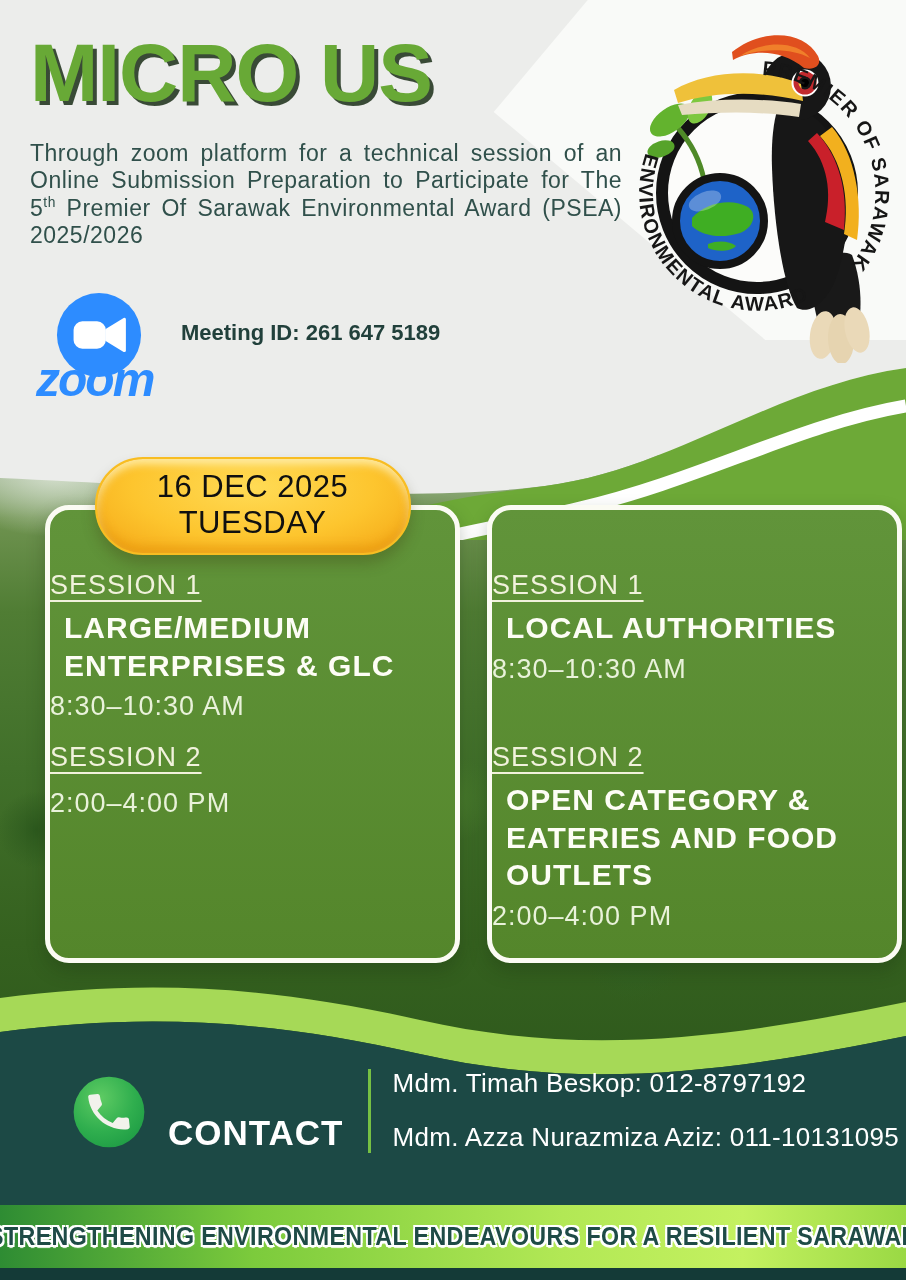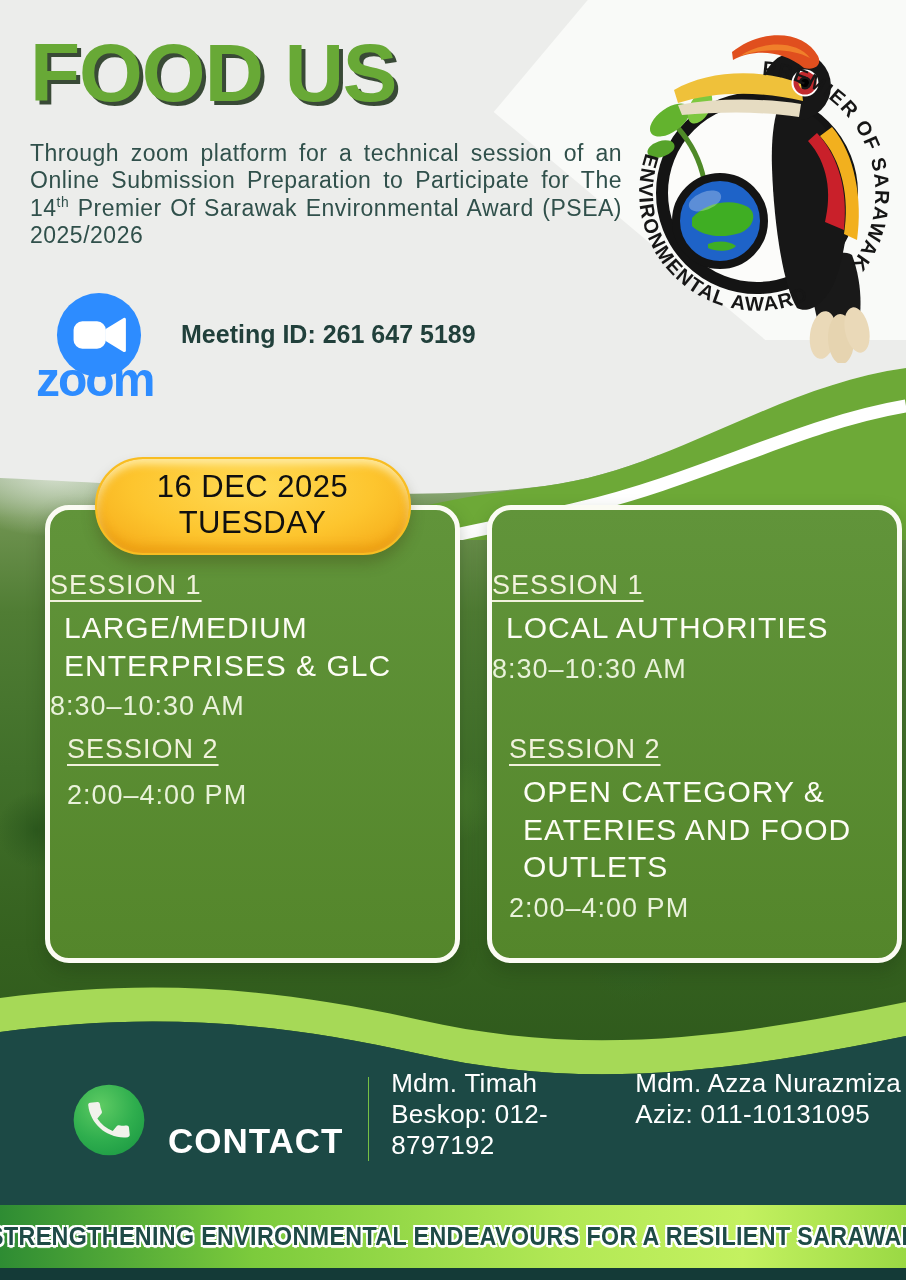--- a/index.html
+++ b/index.html
@@ -21,24 +21,24 @@
   }
   .intro{
     position:absolute; left:30px; top:140px; width:592px; z-index:5;
     font-size:23px; line-height:1.19; color:#30504b; text-align:justify;
     letter-spacing:.5px;
   }
   .intro sup{ font-size:60%; }
   .zoom-icon-wrap{ position:absolute; left:55px; top:291px; z-index:5; }
   .zoom-wordmark{
     position:absolute; left:36px; top:352px; z-index:5;
-    font-size:48px; font-weight:700; letter-spacing:-2px; color:#2d8cff;
+    font-size:48px; font-weight:700; letter-spacing:-2px; color:#2d8cff;font-style:italic;
   }
   .meeting-block{ position:absolute; left:181px; top:318px; z-index:5;
-    font-size:25px; font-weight:700; color:#21403b; line-height:1.34; }
+    font-size:22px; font-weight:700; color:#21403b; line-height:1.34; }
   .emblem{ position:absolute; left:612px; top:8px; z-index:5; }
   
   .forest{
     position:absolute; left:0; top:455px; width:906px; height:625px; z-index:2;
     background:
       radial-gradient(ellipse 160px 90px at 6% 3%, rgba(219,228,213,.9), rgba(219,228,213,0) 70%),
       radial-gradient(ellipse 220px 110px at 22% 1%, rgba(203,216,198,.7), rgba(203,216,198,0) 70%),
       radial-gradient(circle 70px at 12% 30%, #4d7d33, transparent 71%),
       radial-gradient(circle 90px at 88% 35%, #3f7028, transparent 71%),
       radial-gradient(circle 60px at 50% 55%, #487a2c, transparent 71%),
@@ -62,38 +62,38 @@
   .date-badge{
     position:absolute; left:50%; top:-53px; transform:translateX(-50%); z-index:7;
     width:316px; padding:10px 0 12px 0; text-align:center;
     background:radial-gradient(ellipse at 50% 30%, #ffdb55 0%, #fdc52e 55%, #f3a414 100%);
     border:2px solid #f8bd22; border-radius:48px;
     box-shadow:0 9px 14px rgba(60,55,15,.28), inset 0 -7px 10px rgba(220,135,0,.4), inset 0 5px 9px rgba(255,242,180,.9);
     font-size:31px; font-weight:400; color:#101010; line-height:1.16; letter-spacing:.5px;
   }
   .card-content{ padding-top:60px; }
   .session{ height:160px; }
-  .session + .session{ margin-top:4px; height:auto;padding-left:17px; }
+  .session + .session{ margin-top:12px; height:auto; }
   .session-label{
     display:inline-block; font-size:27px; color:#f1f2dc; letter-spacing:1px;
     text-decoration:underline; text-underline-offset:6px; text-decoration-thickness:2px;
     margin-bottom:8px;
   }
-  .session-title{ font-size:30px; font-weight:400; color:#fdfdf5; letter-spacing:1px;
+  .session-title{ font-size:30px; font-weight:700; color:#fdfdf5; letter-spacing:1px;
     line-height:1.25; padding:0 14px; }
   .session-time{ font-size:27px; color:#e9f2da; margin-top:7px; letter-spacing:1px; }
   
   .contact-bg{ position:absolute; left:0; top:1075px; width:906px; height:130px;
     background:#1c4945; z-index:3; }
   .contact-row{ position:absolute; left:0; top:1068px; width:906px; z-index:6;
     display:flex; align-items:flex-end; }
   .phone-badge{ margin-left:72px; }
   .contact-label{ font-size:35px; font-weight:700; color:#fff; letter-spacing:1px; margin-left:22px; }
   .contact-divider{ width:3px; height:84px; background:#76c043; margin-left:24px; }
-  .contact-lines{ margin-left:22px; display:flex; flex-direction:row; gap:23px; }
+  .contact-lines{ margin-left:22px; display:flex; flex-direction:column; gap:23px; }
   .contact-line{ font-size:26px; color:#fff; letter-spacing:.3px; }
   
   .banner{
     position:absolute; left:0; top:1205px; width:906px; height:63px; z-index:6;
     background:linear-gradient(90deg,#2e8c33 0%,#7ccb3c 28%,#b2e855 62%,#c4f160 82%,#9ad944 100%);
     display:flex; align-items:center; justify-content:center;
   }
   .banner-text{
     font-size:25px; font-weight:800; color:#1e4b46; letter-spacing:.4px; white-space:nowrap;
     transform:scaleX(.93);
@@ -104,23 +104,23 @@
 </style>
 </head>
 <body>
 
 <div class="poster">
 
   <div class="top-section">
     <div class="diag-white"></div>
   </div>
 
-  <h1 class="poster-title">FOOD US</h1>
-
-  <p class="intro"><span>Through zoom platform for a technical session of an Online Submission Preparation to Participate for The 14</span><sup>th</sup><span> Premier Of Sarawak Environmental Award (PSEA) 2025/2026</span></p>
+  <h1 class="poster-title">MICRO US</h1>
+
+  <p class="intro"><span>Through zoom platform for a technical session of an Online Submission Preparation to Participate for The 5</span><sup>th</sup><span> Premier Of Sarawak Environmental Award (PSEA) 2025/2026</span></p>
 
   <div class="zoom-icon-wrap">
     <svg width="88" height="88" viewBox="0 0 90 90">
       <circle cx="45" cy="45" r="43" fill="#2d8cff"></circle>
       <rect x="19" y="31" width="33" height="28" rx="9" fill="#ffffff"></rect>
       <path d="M53 40 L71 29 L71 61 L53 50 Z" fill="#ffffff" stroke="#ffffff" stroke-width="3" stroke-linejoin="round"></path>
     </svg>
   </div>
   <div class="zoom-wordmark">zoom</div>
   <div class="meeting-block">

